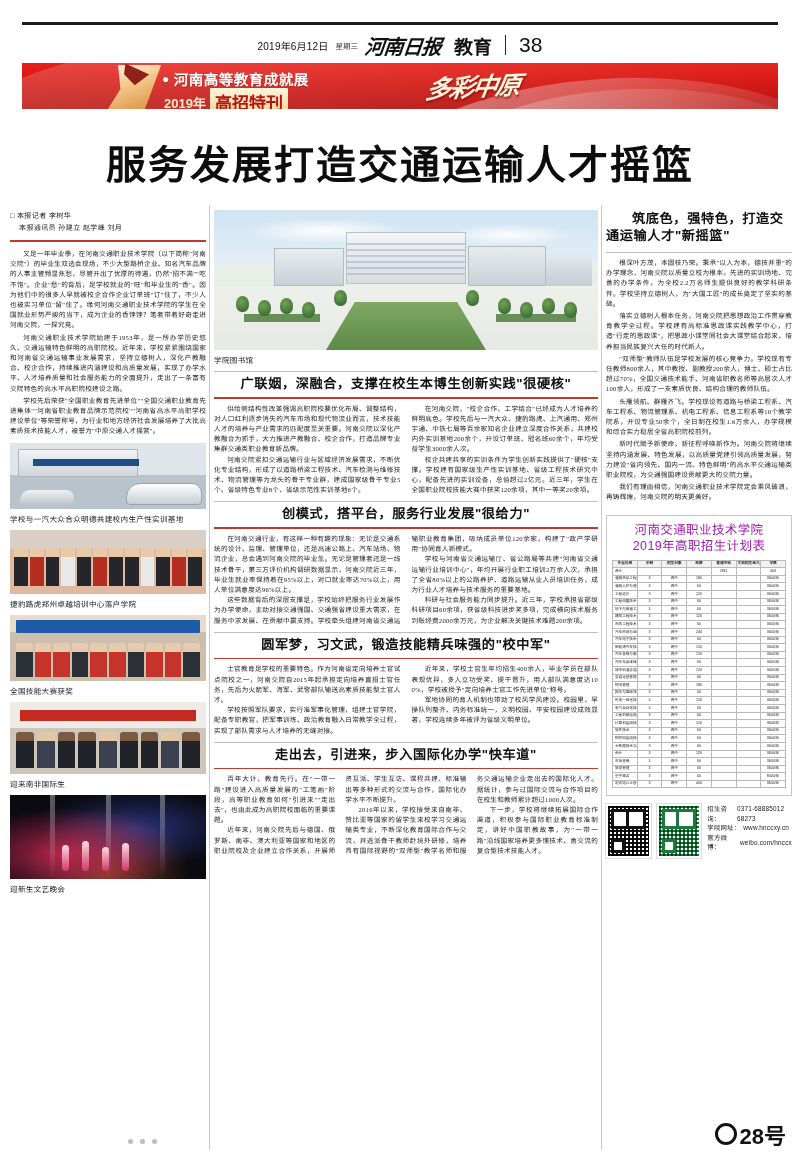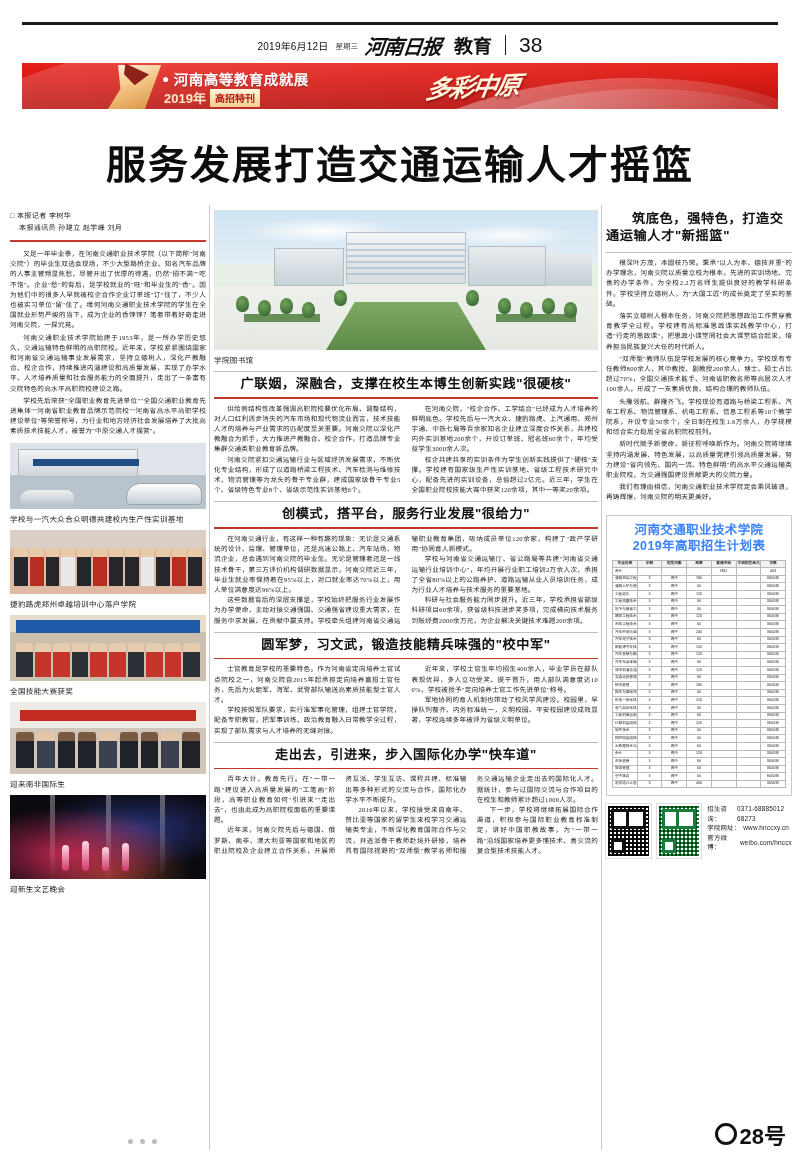--- a/index.html
+++ b/index.html
@@ -34,21 +34,21 @@
     font-family: "Liberation Sans", sans-serif;
     font-size: 7.5px; color: #333;
   }
   .md-logo {
     font-family: "Liberation Serif", serif;
     font-size: 20px; font-weight: bold; font-style: italic;
     color: #111; letter-spacing: -1px;
     transform: skewX(-6deg);
   }
   .md-sec {
-    font-family: Liberation Mono, monospace;
+    font-family: Liberation Serif, serif;
     font-size: 19px; font-weight: bold; color: #111;
     margin-left: 6px;
   }
   .md-bar {
     width: 1px; height: 20px; background: #222; margin: 0 6px;
   }
   .md-num {
     font-family: "Liberation Sans", sans-serif;
     font-size: 21px; color: #111;
   }
@@ -107,21 +107,21 @@
   .bn-sub {
     position: absolute; left: 142px; top: 25px;
     display: flex; align-items: center; gap: 4px;
   }
   .bn-year {
     font-family: "Liberation Sans", sans-serif;
     color: #ffe9c9; font-size: 13px; font-weight: bold;
   }
   .bn-tag {
     font-family: "Liberation Sans", sans-serif;
-    font-size: 10px; font-weight: bold;
+    font-size: 17px; font-weight: bold;
     color: #b5140e;
     background: linear-gradient(180deg,#fff6de,#f2cf8e);
     padding: 1px 5px 2px;
     border-radius: 1px;
   }
   .bn-script {
     position: absolute; left: 405px; top: 4px;
     font-family: "Liberation Serif", serif;
     font-size: 25px; font-weight: bold; font-style: italic;
     color: #fff6dd;
@@ -383,21 +383,21 @@
   }
 
   
   .tbl-box {
     border: 1px solid #c8c8c8;
     padding: 6px 5px 7px;
     background: #fff;
   }
   .tbl-title {
     font-family: "Liberation Sans", sans-serif;
-    font-size: 12.5px; font-weight: bold; color: #3b82f6;
+    font-size: 12.5px; font-weight: normal; color: #a21caf;
     text-align: center; line-height: 16px; letter-spacing: .4px;
     padding-bottom: 6px;
   }
   table.plan {
     width: 100%;
     border-collapse: collapse;
     font-family: "Liberation Sans", sans-serif;
     font-size: 3.6px;
     color: #222;
     table-layout: fixed;

